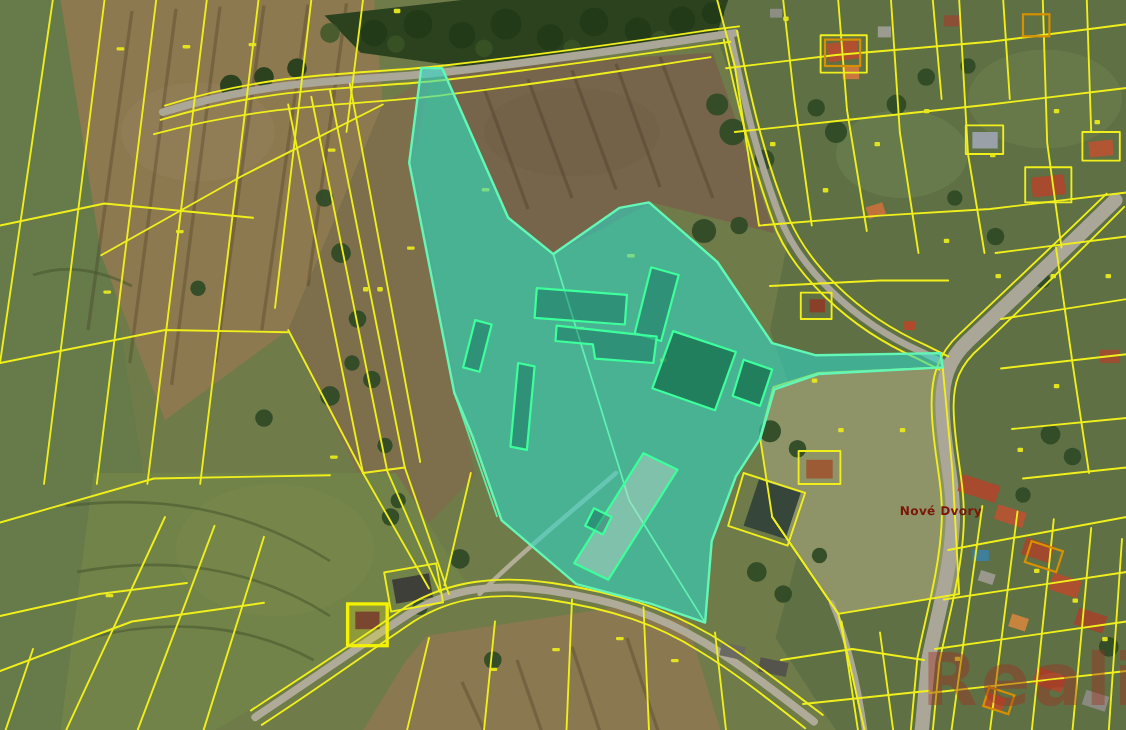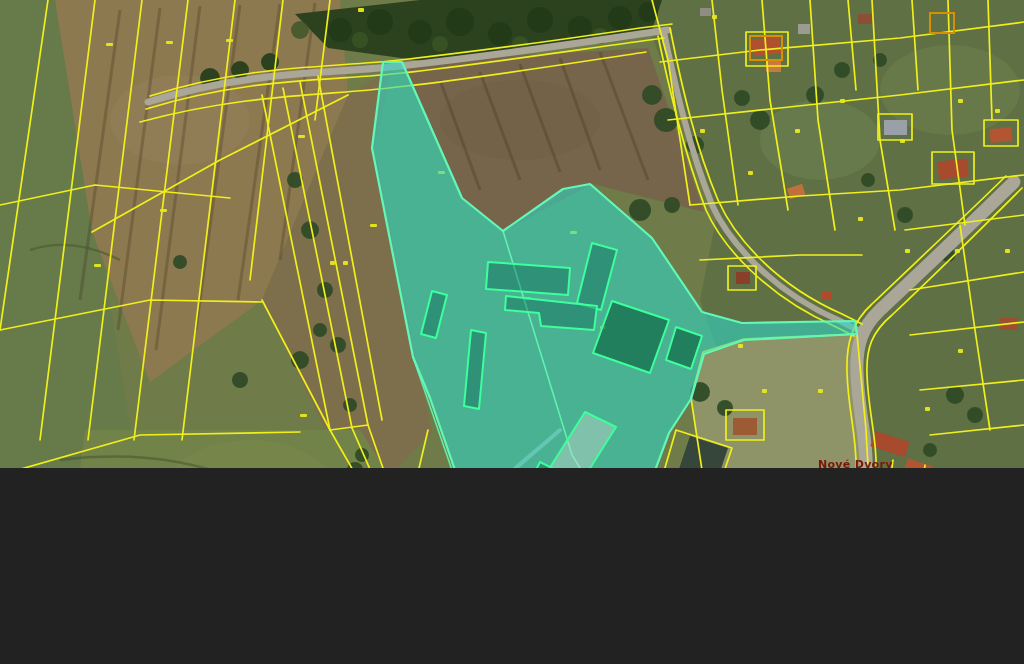--- a/index.html
+++ b/index.html
@@ -1,17 +1,17 @@
 <!DOCTYPE html>
 <html style="--c-parcel: #f0ef1c; --c-parcel-orange: #d89000; --c-sel: #2fd9c8; --c-sel-outline: #63f7b6; --c-bld: #3dff9c; --c-road: #aaa798; --c-place: #7a1606; --c-watermark: #a03022; --c-field-green: #6f7c49; --c-field-brown: #8c7950; --c-forest: #2c421f;"><head>
 <meta charset="utf-8">
 <style>
   html,body{margin:0;padding:0;background:#222;}
   .map-root{
-    position:relative;width:1024px;height:468px;overflow:hidden;
+    position:relative;width:1024px;height:664px;overflow:hidden;
     background:#6f7c49;
     font-family:"DejaVu Sans", sans-serif;
   }
   .map-root svg{position:absolute;inset:0;display:block;}
   
   .pline{fill:none;stroke:var(--c-parcel,#f0ef1c);stroke-width:1.7;stroke-linejoin:round;stroke-linecap:round;}
   .oline{fill:none;stroke:var(--c-parcel-orange,#d89000);stroke-width:2;}
   .sel-fill{fill:var(--c-sel,#2fd9c8);opacity:.58;}
   .sel-outline{fill:none;stroke:var(--c-sel-outline,#63f7b6);stroke-width:2.2;stroke-linejoin:round;}
   .sel-inner{fill:none;stroke:var(--c-sel-outline,#63f7b6);stroke-width:1.6;opacity:.9;}

